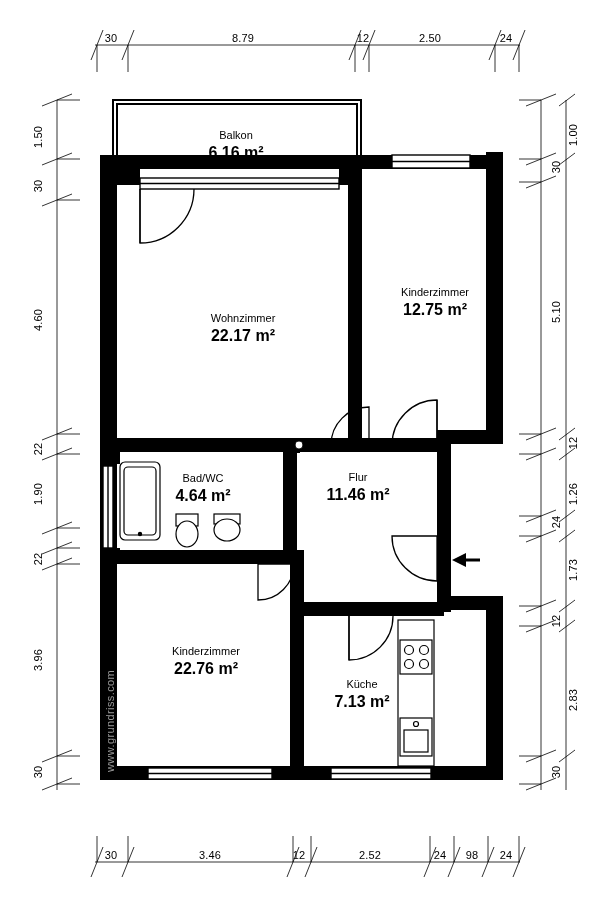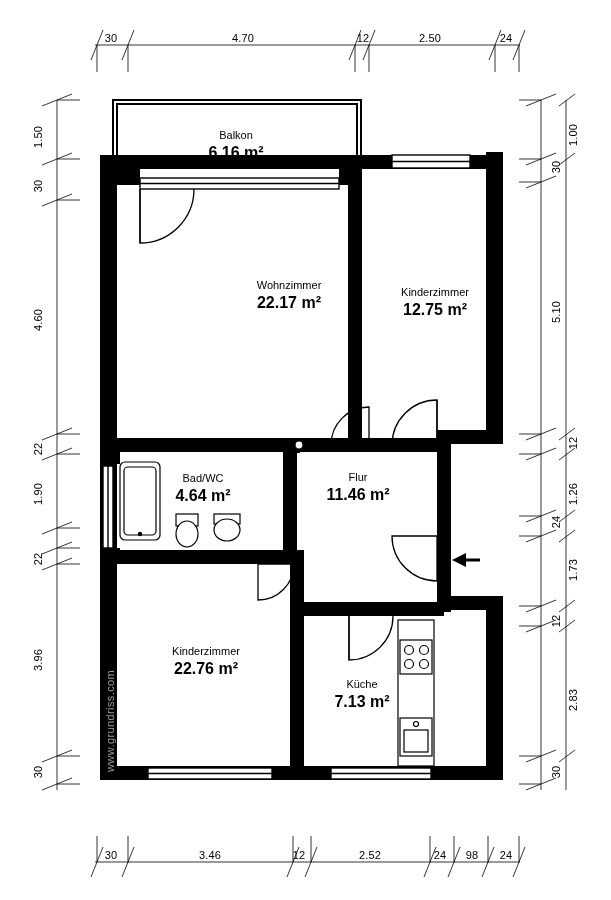--- a/index.html
+++ b/index.html
@@ -294,21 +294,21 @@
     <rect x="292" y="443" width="8" height="10"></rect>
   </g>
   <circle cx="299" cy="445" r="4" fill="#ffffff" stroke="#000" stroke-width="1.2"></circle>
 </svg>
 
 <div id="labels">
     <div class="room" style="left: 236px; top: 146px;">
       <div class="room-name">Balkon</div>
       <div class="room-area">6.16 m²</div>
     </div>
-    <div class="room" style="left: 243px; top: 296px; margin-left: 46px;">
+    <div class="room" style="left: 243px; top: 329px;">
       <div class="room-name">Wohnzimmer</div>
       <div class="room-area">22.17 m²</div>
     </div>
     <div class="room" style="left: 435px; top: 303px;">
       <div class="room-name">Kinderzimmer</div>
       <div class="room-area">12.75 m²</div>
     </div>
     <div class="room" style="left: 203px; top: 489px; text-align: center;">
       <div class="room-name">Bad/WC</div>
       <div class="room-area">4.64 m²</div>
@@ -319,21 +319,21 @@
     </div>
     <div class="room" style="left: 206px; top: 662px;">
       <div class="room-name">Kinderzimmer</div>
       <div class="room-area">22.76 m²</div>
     </div>
     <div class="room" style="left: 362px; top: 695px;">
       <div class="room-name">Küche</div>
       <div class="room-area">7.13 m²</div>
     </div>
     <div class="dim-label dim-h" style="left: 111px; top: 32px;">30</div>
-    <div class="dim-label dim-h" style="left: 243px; top: 32px;">4.70</div>
+    <div class="dim-label dim-h" style="left: 243px; top: 32px;">8.79</div>
     <div class="dim-label dim-h" style="left: 363px; top: 32px;">12</div>
     <div class="dim-label dim-h" style="left: 430px; top: 32px;">2.50</div>
     <div class="dim-label dim-h" style="left: 506px; top: 32px;">24</div>
     <div class="dim-label dim-h" style="left: 111px; top: 849px;">30</div>
     <div class="dim-label dim-h" style="left: 210px; top: 849px;">3.46</div>
     <div class="dim-label dim-h" style="left: 299px; top: 849px;">12</div>
     <div class="dim-label dim-h" style="left: 370px; top: 849px;">2.52</div>
     <div class="dim-label dim-h" style="left: 440px; top: 849px;">24</div>
     <div class="dim-label dim-h" style="left: 472px; top: 849px;">98</div>
     <div class="dim-label dim-h" style="left: 506px; top: 849px;">24</div>

